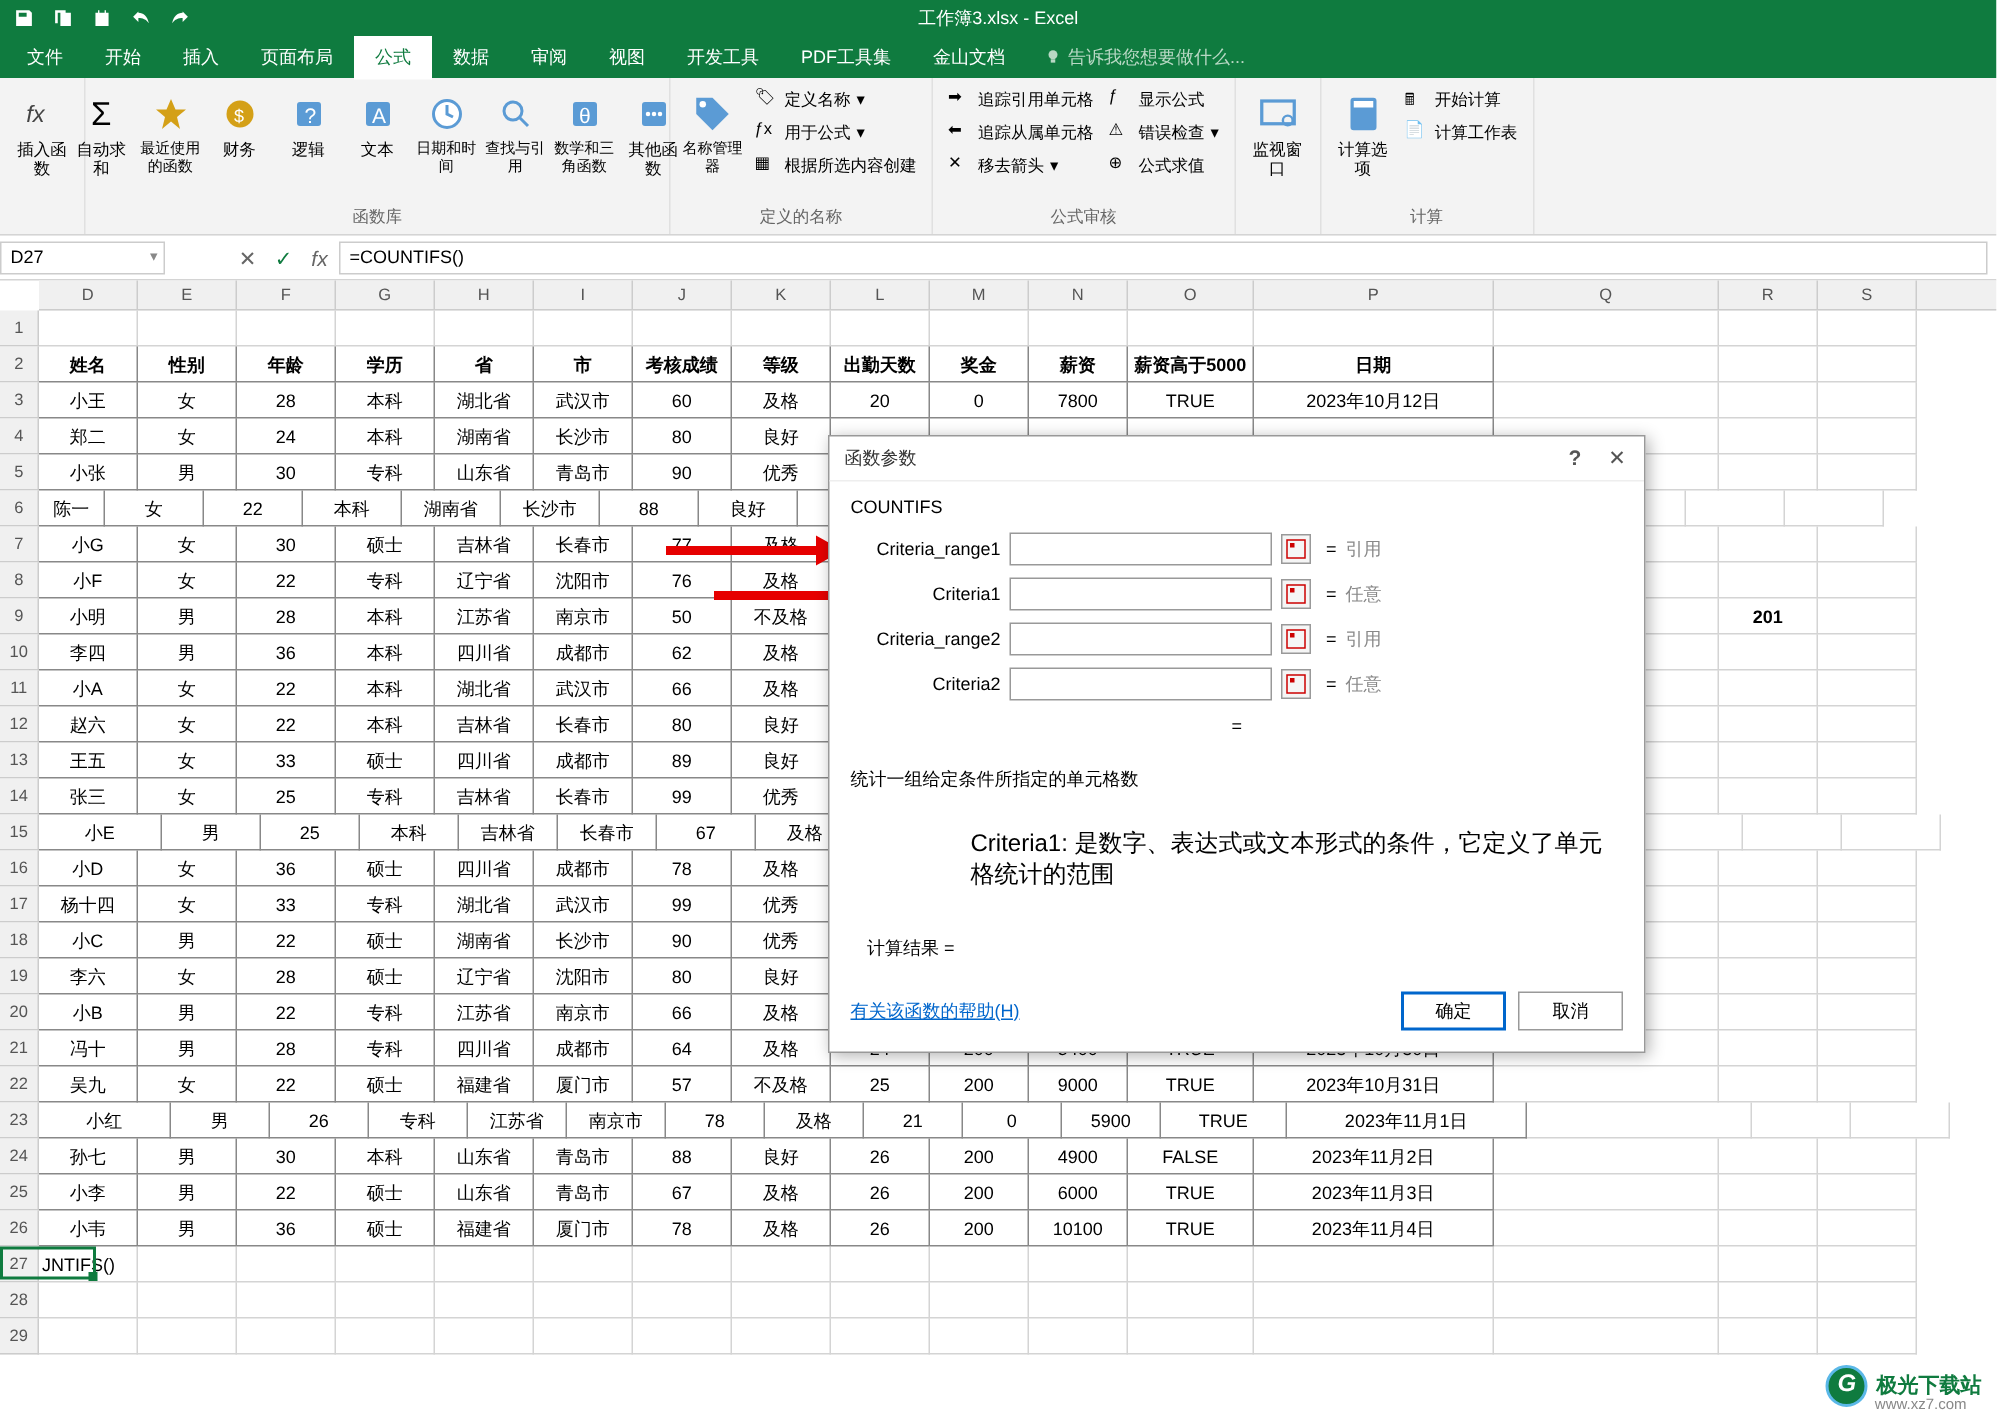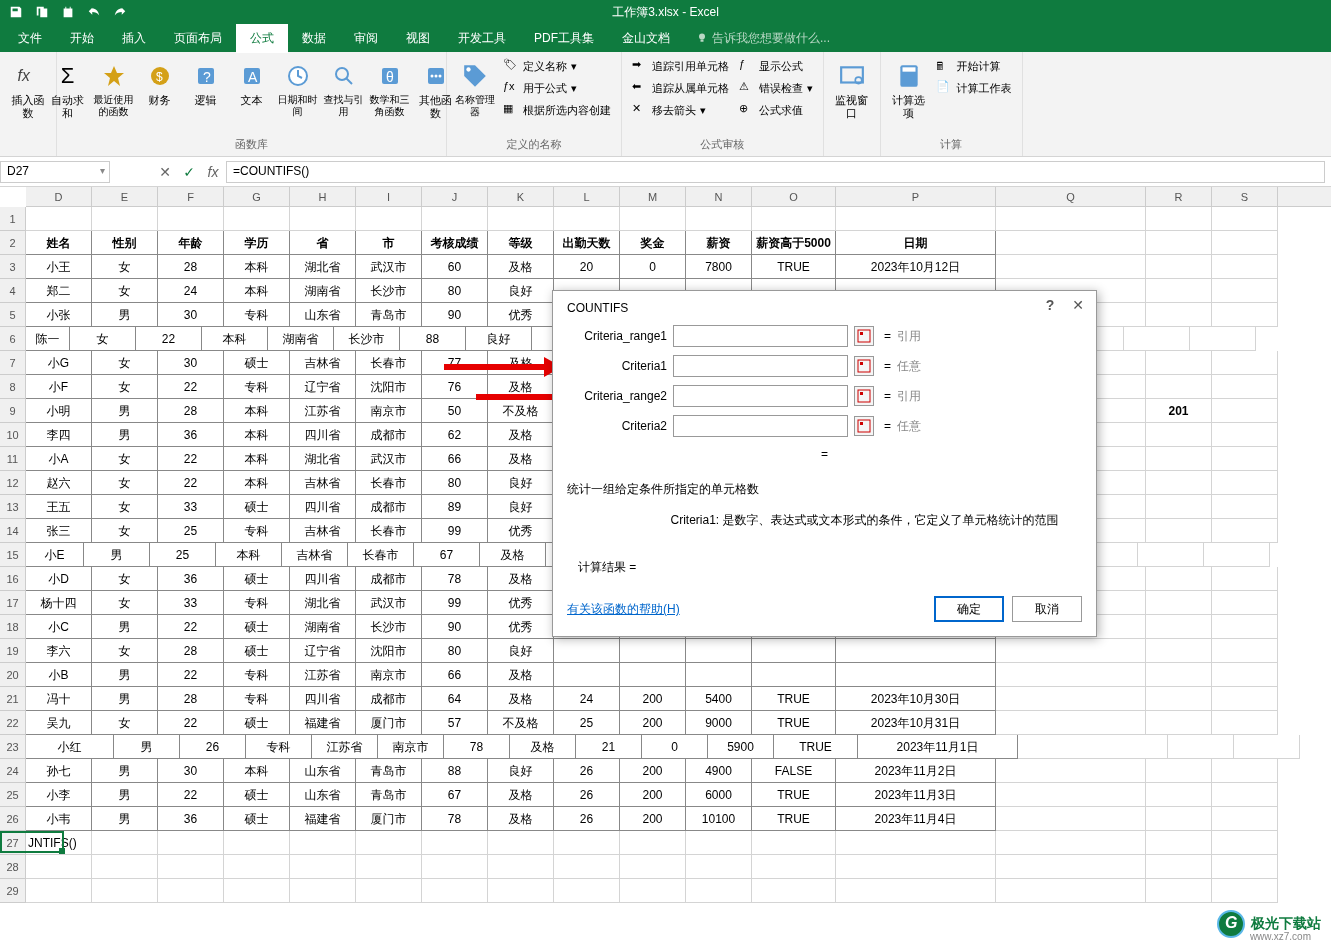--- a/index.html
+++ b/index.html
@@ -61,21 +61,21 @@
 .dlg-close { right: 8px; }
 .dlg-body { padding: 10px 14px; }
 .dlg-fn { font-size: 12px; margin-bottom: 10px; }
 .dlg-row { display: flex; align-items: center; margin-bottom: 8px; gap: 6px; }
 .dlg-row .plabel { width: 100px; text-align: right; font-size: 12px; }
 .dlg-row .pinput { width: 175px; height: 22px; border: 1px solid #999; padding: 2px 4px; font-size: 12px; }
 .dlg-row .pick { width: 20px; height: 20px; border: 1px solid #999; display: flex; align-items: center; justify-content: center; cursor: pointer; background: #f5f5f5; }
 .dlg-row .eq { font-size: 12px; margin-left: 4px; }
 .dlg-row .hint { font-size: 12px; color: #888; }
 .dlg-desc { font-size: 12px; margin-top: 20px; }
-.dlg-pdesc { font-size: 12px; margin-top: 14px; padding-left: 80px; text-align: center; }
+.dlg-pdesc { font-size: 16px; margin-top: 24px; padding-left: 80px; }
 .dlg-result { font-size: 12px; margin-top: 30px; margin-left: 11px; }
 .dlg-foot { display: flex; justify-content: space-between; align-items: center; padding: 10px 14px 14px; }
 .dlg-link { color: #0066cc; text-decoration: underline; font-size: 12px; cursor: pointer; }
 .dlg-btns { display: flex; gap: 8px; }
 .dlg-btn { width: 70px; height: 26px; border: 1px solid #999; background: #fff; cursor: pointer; font-size: 12px; }
 .dlg-btn.primary { border: 2px solid #0066cc; }
 
 
 .red-arrow { position: absolute; z-index: 90; }
 .red-arrow .shaft { position: absolute; background: #e60000; height: 6px; }
@@ -648,21 +648,21 @@
         <div class="cell data" style="width:66px"></div>
         <div class="cell data" style="width:66px"></div>
         <div class="cell data" style="width:66px"></div>
         <div class="cell data" style="width:84px"></div>
         <div class="cell data" style="width:160px"></div>
         <div class="cell" style="width:150px"></div>
         <div class="cell" style="width:66px"></div>
         <div class="cell" style="width:66px"></div>
       </div>
       <div class="row">
-        <div class="cell data" style="width:58px">小E</div>
+        <div class="cell data" style="width:82px">小E</div>
         <div class="cell data" style="width:66px">男</div>
         <div class="cell data" style="width:66px">25</div>
         <div class="cell data" style="width:66px">本科</div>
         <div class="cell data" style="width:66px">吉林省</div>
         <div class="cell data" style="width:66px">长春市</div>
         <div class="cell data" style="width:66px">67</div>
         <div class="cell data" style="width:66px">及格</div>
         <div class="cell data" style="width:66px"></div>
         <div class="cell data" style="width:66px"></div>
         <div class="cell data" style="width:66px"></div>
@@ -931,20 +931,21 @@
 <div class="red-arrow" style="left:444px; top:357px; width:120px; height:20px;">
   <div class="shaft" style="left:0; top:7px; width:102px;"></div>
   <div class="head" style="left:100px; top:0;"></div>
 </div>
 <div class="red-arrow" style="left:476px; top:387px; width:128px; height:20px;">
   <div class="shaft" style="left:0; top:7px; width:110px;"></div>
   <div class="head" style="left:108px; top:0;"></div>
 </div>
 
 <div class="dialog-overlay">
+  <div class="dlg-title">函数参数</div>
   <div class="dlg-help">?</div>
   <div class="dlg-close">✕</div>
   <div class="dlg-body">
     <div class="dlg-fn">COUNTIFS</div>
     <div class="dlg-row">
       <span class="plabel">Criteria_range1</span>
       <input class="pinput" style="">
       <span class="pick">
           <svg width="14" height="14" viewBox="0 0 14 14">
             <rect x="1" y="1" width="12" height="12" fill="none" stroke="#c00"></rect>

